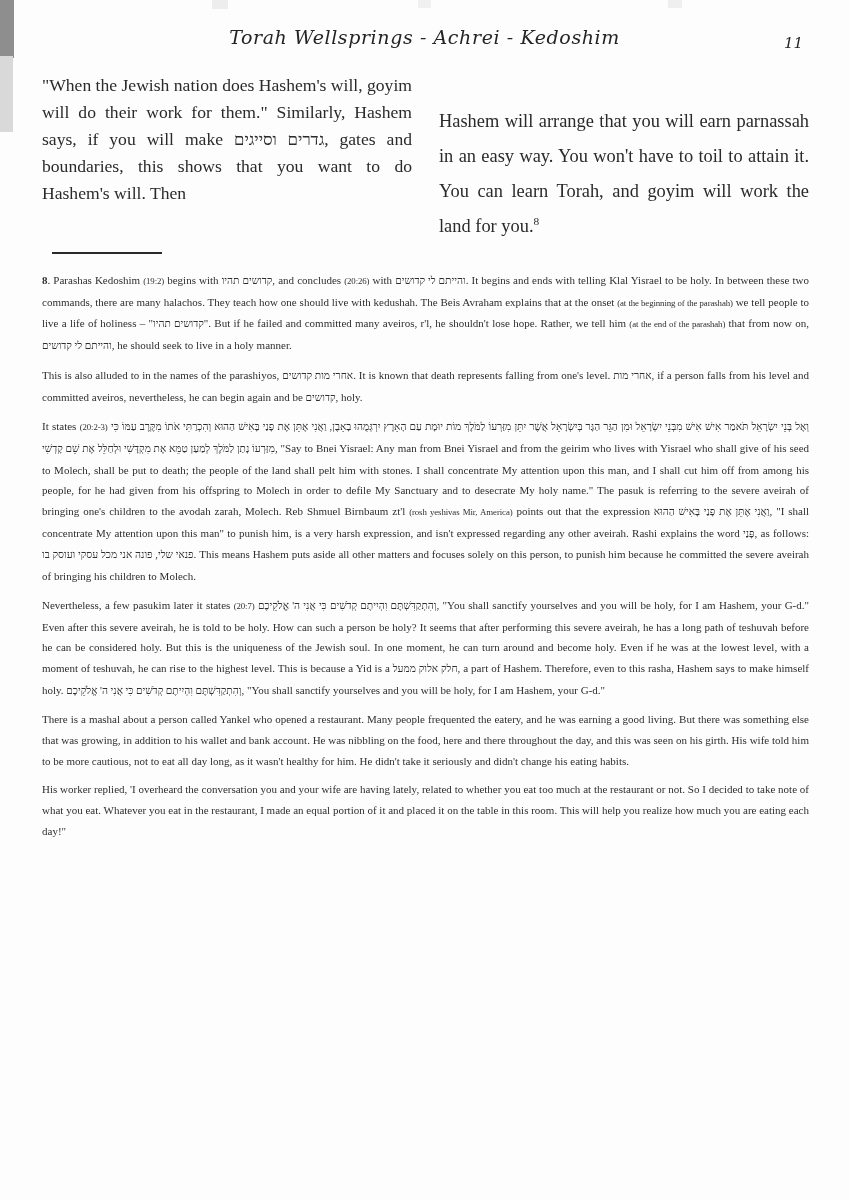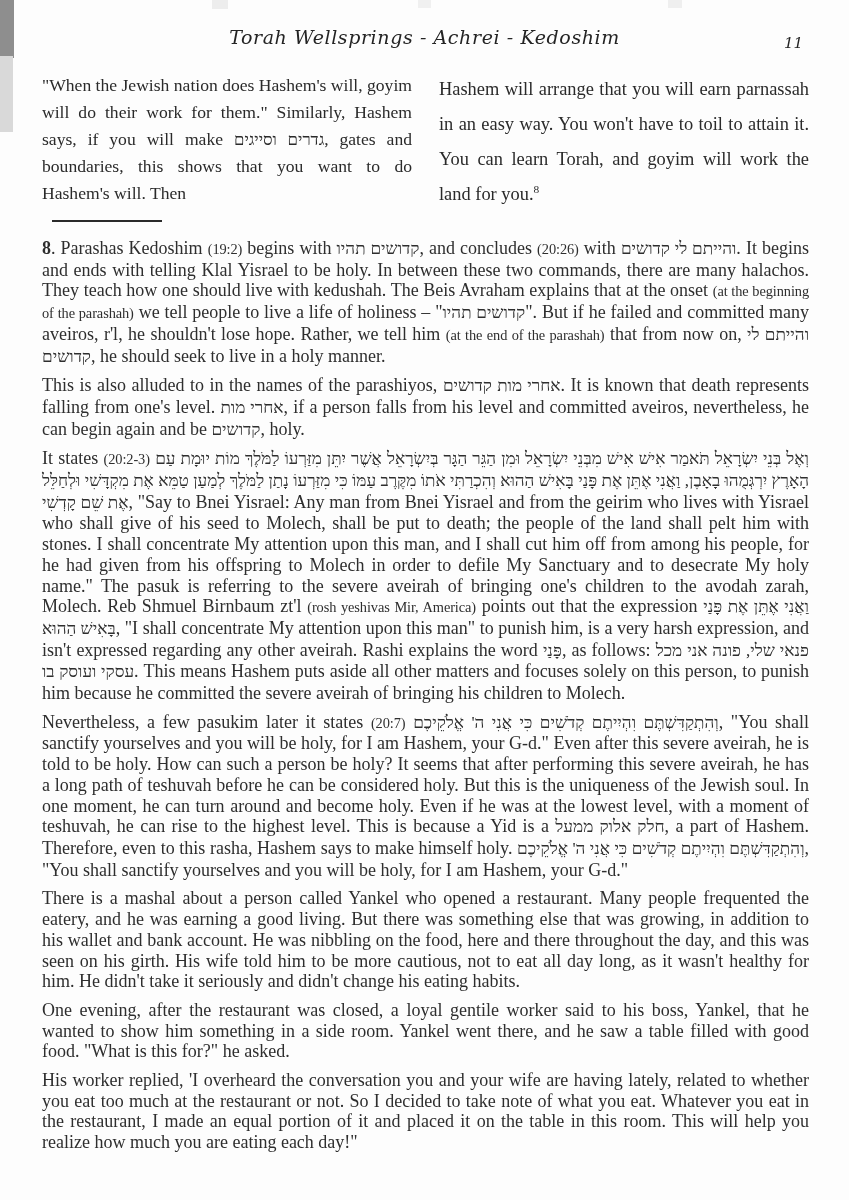--- a/index.html
+++ b/index.html
@@ -32,33 +32,33 @@
 
   
   .columns {
     display: grid;
     grid-template-columns: 1fr 1fr;
     column-gap: 27px;
     padding: 16px 40px 0 42px;
   }
   .col { text-align: justify; }
   .col.left  { font-size: 17.6px; line-height: 27px; }
-  .col.right { font-size: 18.4px; line-height: 35px; }
+  .col.right { font-size: 18.4px; line-height: 35px; margin-top: 32px; }
 
   
   .footnote-sep {
     margin: 8px 0 16px 52px;
     width: 110px;
     border-top: 2px solid #2a2a2a;
   }
 
   
   .footnotes {
     padding: 0 40px 0 42px;
-    font-size: 18px;
+    font-size: 11px;
     line-height: 20.7px;
     color: #2e2e2e;
   }
   .fn-para { text-align: justify; margin-bottom: 8px; }
 
   
   .seg-n { }
   .seg-b { font-weight: bold; }
   .seg-i { }
   .seg-s { font-size: 0.8em; letter-spacing: -0.1px; }
@@ -93,21 +93,20 @@
   </div>
 
   <div class="footnote-sep"></div>
 
   <div class="footnotes">
       <p class="fn-para"><span class="seg-b">8</span><span class="seg-n">. Parashas Kedoshim </span><span class="seg-s">(19:2)</span><span class="seg-n"> begins with </span><span class="seg-h" dir="rtl">קדושים תהיו</span><span class="seg-n">, and concludes </span><span class="seg-s">(20:26)</span><span class="seg-n"> with </span><span class="seg-h" dir="rtl">והייתם לי קדושים</span><span class="seg-n">. It begins and ends with telling Klal Yisrael to be holy. In between these two commands, there are many halachos. They teach how one should live with kedushah. The Beis Avraham explains that at the onset </span><span class="seg-s">(at the beginning of the parashah)</span><span class="seg-n"> we tell people to live a life of holiness – "</span><span class="seg-h" dir="rtl">קדושים תהיו</span><span class="seg-n">". But if he failed and committed many aveiros, r'l, he shouldn't lose hope. Rather, we tell him </span><span class="seg-s">(at the end of the parashah)</span><span class="seg-n"> that from now on, </span><span class="seg-h" dir="rtl">והייתם לי קדושים</span><span class="seg-n">, he should seek to live in a holy manner.</span></p>
       <p class="fn-para"><span class="seg-n">This is also alluded to in the names of the parashiyos, </span><span class="seg-h" dir="rtl">אחרי מות קדושים</span><span class="seg-n">. It is known that death represents falling from one's level. </span><span class="seg-h" dir="rtl">אחרי מות</span><span class="seg-n">, if a person falls from his level and committed aveiros, nevertheless, he can begin again and be </span><span class="seg-h" dir="rtl">קדושים</span><span class="seg-n">, holy.</span></p>
       <p class="fn-para"><span class="seg-n">It states </span><span class="seg-s">(20:2-3)</span><span class="seg-n"> </span><span class="seg-h" dir="rtl">וְאֶל בְּנֵי יִשְׂרָאֵל תֹּאמַר אִישׁ אִישׁ מִבְּנֵי יִשְׂרָאֵל וּמִן הַגֵּר הַגָּר בְּיִשְׂרָאֵל אֲשֶׁר יִתֵּן מִזַּרְעוֹ לַמֹּלֶךְ מוֹת יוּמָת עַם הָאָרֶץ יִרְגְּמֻהוּ בָאָבֶן, וַאֲנִי אֶתֵּן אֶת פָּנַי בָּאִישׁ הַהוּא וְהִכְרַתִּי אֹתוֹ מִקֶּרֶב עַמּוֹ כִּי מִזַּרְעוֹ נָתַן לַמֹּלֶךְ לְמַעַן טַמֵּא אֶת מִקְדָּשִׁי וּלְחַלֵּל אֶת שֵׁם קָדְשִׁי</span><span class="seg-n">, "Say to Bnei Yisrael: Any man from Bnei Yisrael and from the </span><span class="seg-i">geirim</span><span class="seg-n"> who lives with Yisrael who shall give of his seed to Molech, shall be put to death; the people of the land shall pelt him with stones. I shall concentrate My attention upon this man, and I shall cut him off from among his people, for he had given from his offspring to Molech in order to defile My Sanctuary and to desecrate My holy name." The pasuk is referring to the severe aveirah of bringing one's children to the avodah zarah, Molech. Reb Shmuel Birnbaum zt'l </span><span class="seg-s">(rosh yeshivas Mir, America)</span><span class="seg-n"> points out that the expression </span><span class="seg-h" dir="rtl">וַאֲנִי אֶתֵּן אֶת פָּנַי בָּאִישׁ הַהוּא</span><span class="seg-n">, "I shall concentrate My attention upon this man" to punish him, is a very harsh expression, and isn't expressed regarding any other aveirah. Rashi explains the word </span><span class="seg-h" dir="rtl">פָּנַי</span><span class="seg-n">, as follows: </span><span class="seg-h" dir="rtl">פנאי שלי, פונה אני מכל עסקי ועוסק בו</span><span class="seg-n">. This means Hashem puts aside all other matters and focuses solely on this person, to punish him because he committed the severe aveirah of bringing his children to Molech.</span></p>
       <p class="fn-para"><span class="seg-n">Nevertheless, a few pasukim later it states </span><span class="seg-s">(20:7)</span><span class="seg-n"> </span><span class="seg-h" dir="rtl">וְהִתְקַדִּשְׁתֶּם וִהְיִיתֶם קְדֹשִׁים כִּי אֲנִי ה' אֱלֹקֵיכֶם</span><span class="seg-n">, "You shall sanctify yourselves and you will be holy, for I am Hashem, your G-d." Even after this severe aveirah, he is told to be holy. How can such a person be holy? It seems that after performing this severe aveirah, he has a long path of teshuvah before he can be considered holy. But this is the uniqueness of the Jewish soul. In one moment, he can turn around and become holy. Even if he was at the lowest level, with a moment of teshuvah, he can rise to the highest level. This is because a Yid is a </span><span class="seg-h" dir="rtl">חלק אלוק ממעל</span><span class="seg-n">, a part of Hashem. Therefore, even to this rasha, Hashem says to make himself holy. </span><span class="seg-h" dir="rtl">וְהִתְקַדִּשְׁתֶּם וִהְיִיתֶם קְדֹשִׁים כִּי אֲנִי ה' אֱלֹקֵיכֶם</span><span class="seg-n">, "You shall sanctify yourselves and you will be holy, for I am Hashem, your G-d."</span></p>
       <p class="fn-para"><span class="seg-n">There is a mashal about a person called Yankel who opened a restaurant. Many people frequented the eatery, and he was earning a good living. But there was something else that was growing, in addition to his wallet and bank account. He was nibbling on the food, here and there throughout the day, and this was seen on his girth. His wife told him to be more cautious, not to eat all day long, as it wasn't healthy for him. He didn't take it seriously and didn't change his eating habits.</span></p>
-      <p class="fn-para"><span class="seg-n">One evening, after the restaurant was closed, a loyal gentile worker said to his boss, Yankel, that he wanted to show him something in a side room. Yankel went there, and he saw a table filled with good food. "What is this for?" he asked.</span></p>
       <p class="fn-para"><span class="seg-n">His worker replied, 'I overheard the conversation you and your wife are having lately, related to whether you eat too much at the restaurant or not. So I decided to take note of what you eat. Whatever you eat in the restaurant, I made an equal portion of it and placed it on the table in this room. This will help you realize how much you are eating each day!"</span></p>
     </div>
 
   <div class="artifact artifact-edge-dark"></div>
   <div class="artifact artifact-edge-light"></div>
   <div class="artifact artifact-top-1"></div>
   <div class="artifact artifact-top-2"></div>
   <div class="artifact artifact-top-3"></div>
 
 </div>

